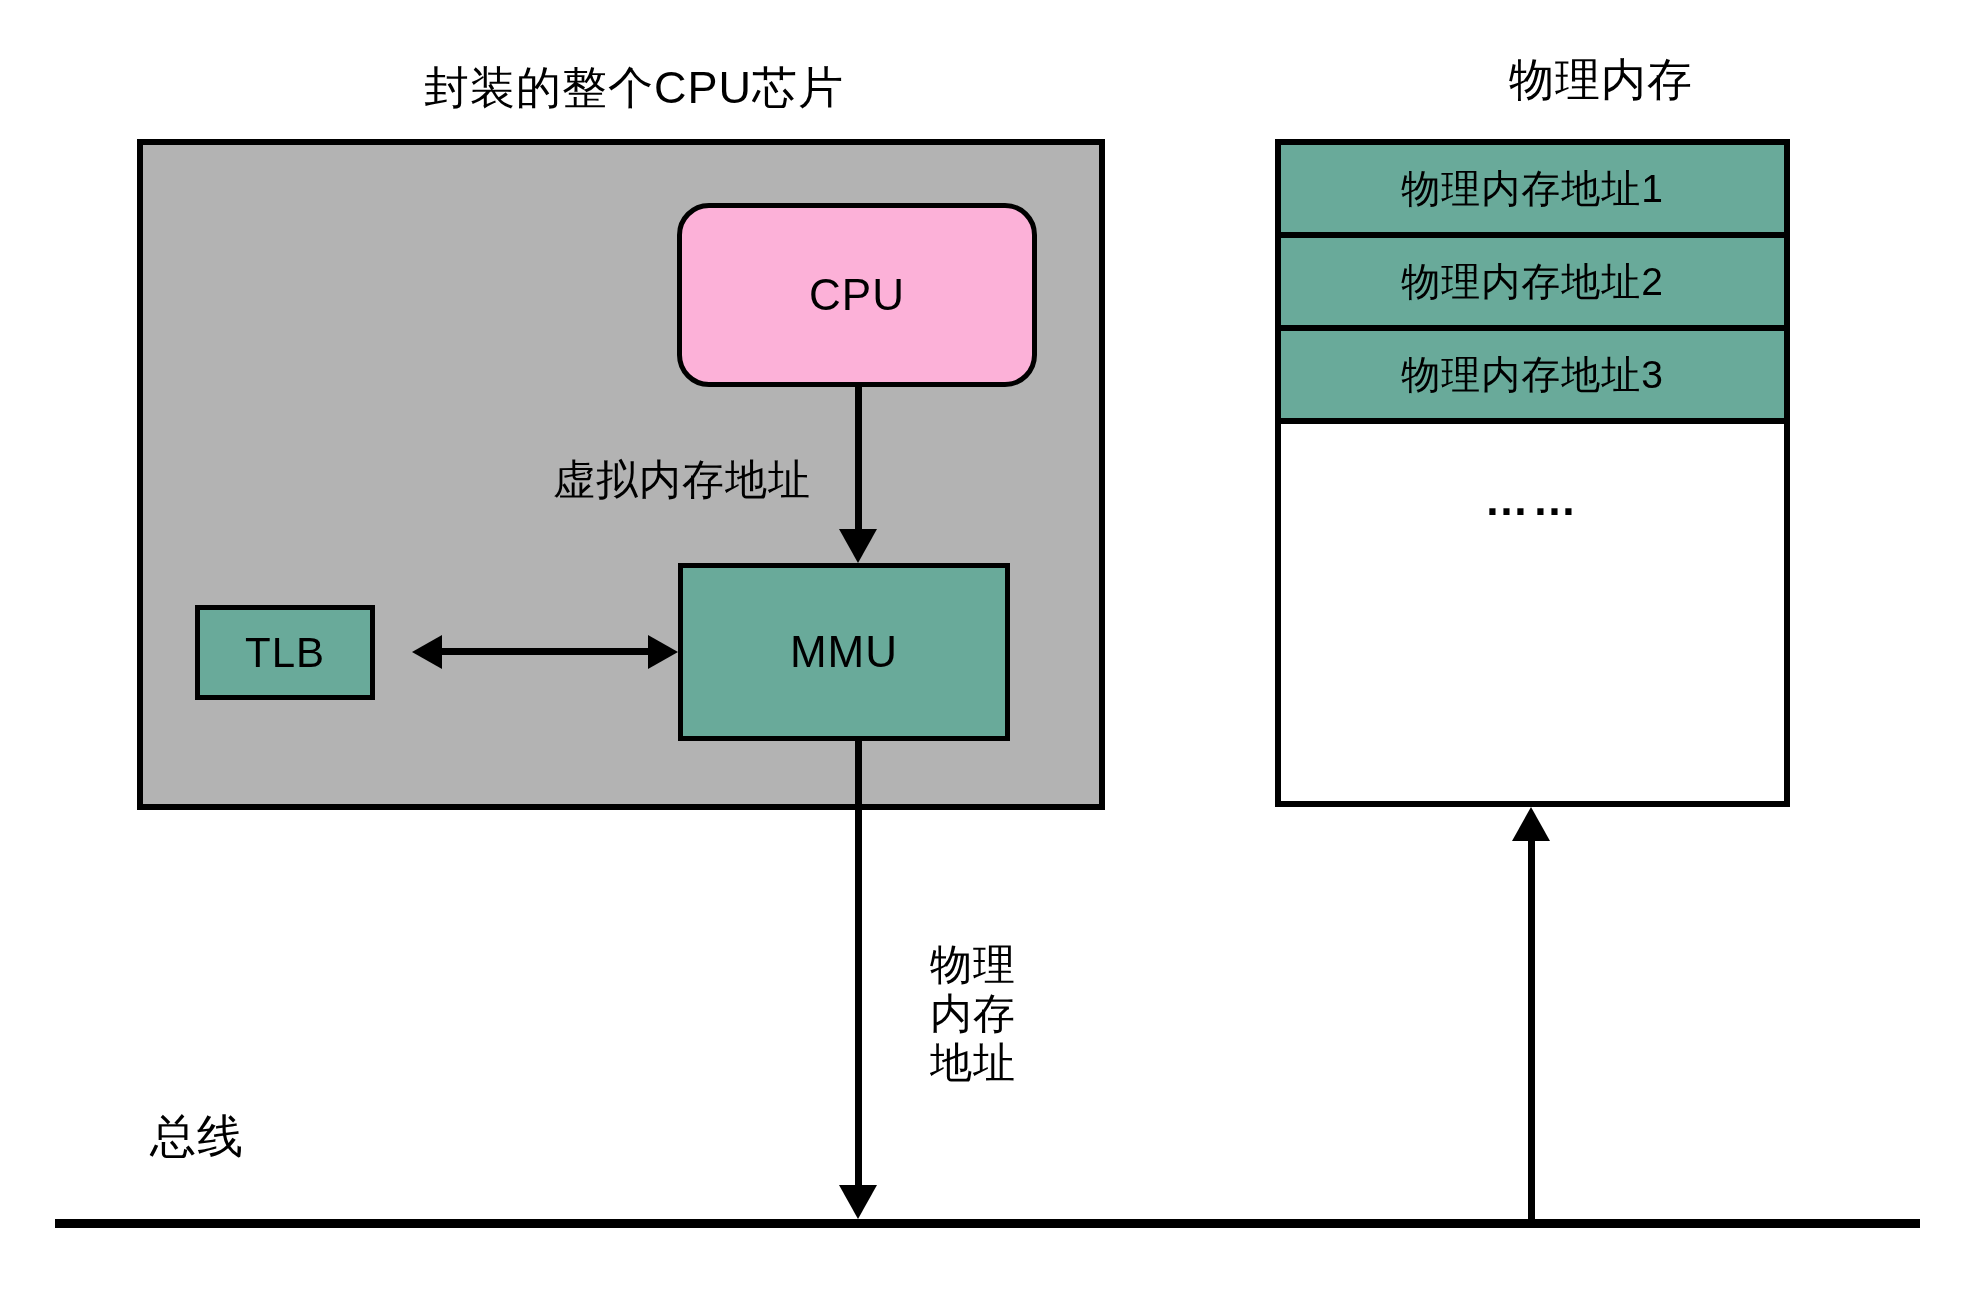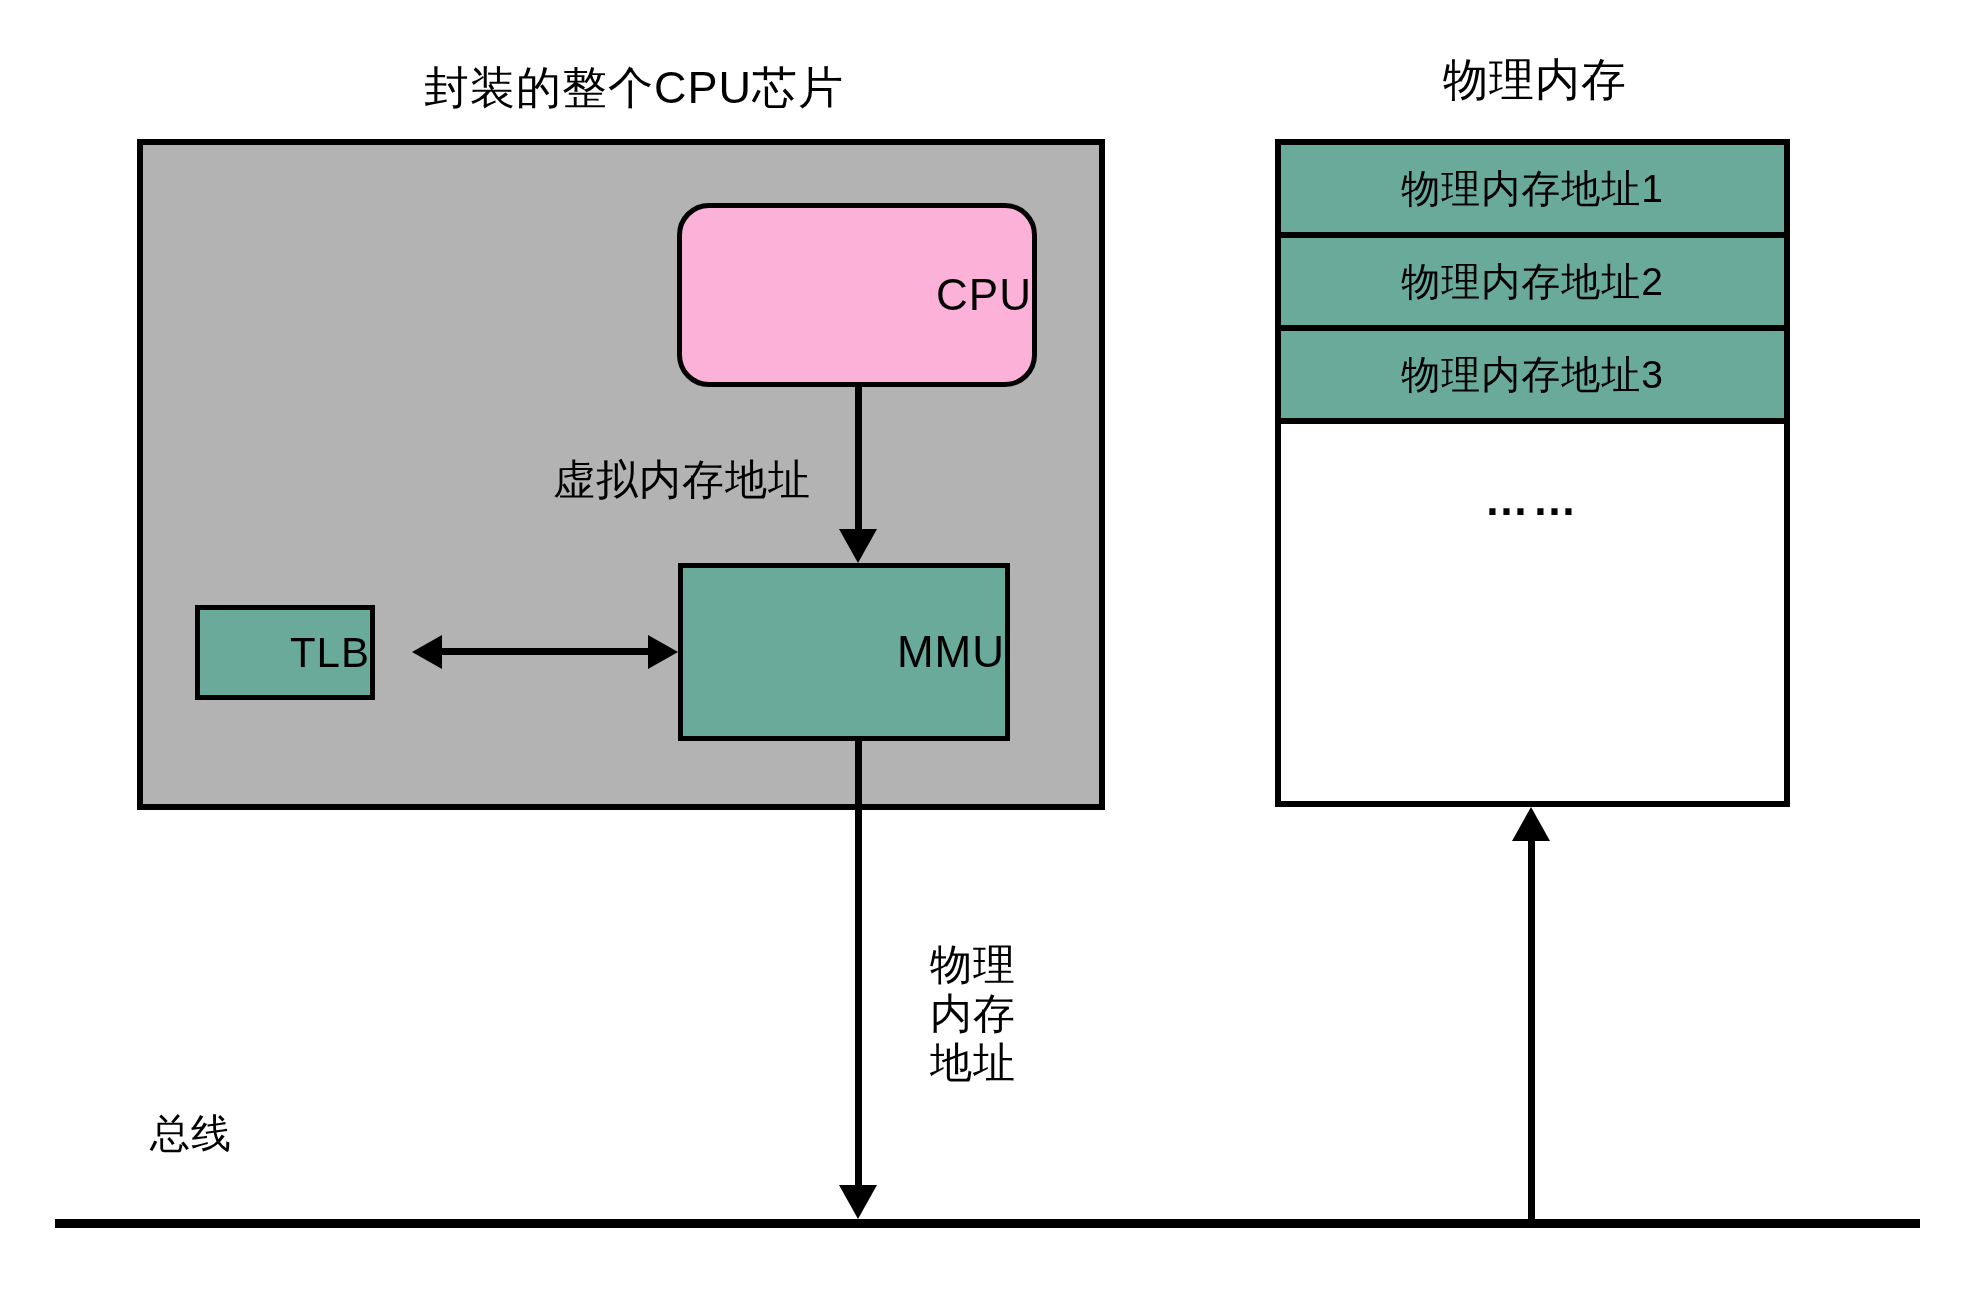--- a/index.html
+++ b/index.html
@@ -34,21 +34,21 @@
     width: 968px; height: 671px;
     background: var(--chip_fill);
     border: 6px solid var(--line);
     box-sizing: border-box;
   }
 
   .node {
     box-sizing: border-box;
     display: flex;
     align-items: center;
-    justify-content: flex-end;
+    justify-content: center;
     border: 5px solid var(--line);
     font-size: 44px;
     letter-spacing: 1px;
   }
   .cpu-box {
     left: 677px; top: 203px;
     width: 360px; height: 184px;
     background: var(--cpu_fill);
     border-radius: 32px;
   }
@@ -60,21 +60,21 @@
   .tlb-box {
     left: 195px; top: 605px;
     width: 180px; height: 95px;
     background: var(--memory_cell_fill);
     font-size: 42px;
   }
 
   .label { font-size: 42px; white-space: nowrap; letter-spacing: 1px; }
   .virtual-label { left: 553px; top: 452px; }
   .phys-label { left: 930px; top: 940px; line-height: 49px; text-align: left; }
-  .bus-label { left: 150px; top: 1106px; font-size: 40px; }
+  .bus-label { left: 150px; top: 1106px; font-size: 46px; }
 
   .shaft-v { width: 7px; background: var(--line); }
   .shaft-h { height: 7px; background: var(--line); }
   .head { width: 0; height: 0; }
   .head-down { border-left: 19px solid transparent; border-right: 19px solid transparent; border-top: 34px solid var(--line); }
   .head-up   { border-left: 19px solid transparent; border-right: 19px solid transparent; border-bottom: 34px solid var(--line); }
   .head-left { border-top: 17px solid transparent; border-bottom: 17px solid transparent; border-right: 30px solid var(--line); }
   .head-right{ border-top: 17px solid transparent; border-bottom: 17px solid transparent; border-left: 30px solid var(--line); }
 
   .bus-line {
@@ -110,21 +110,21 @@
     letter-spacing: 4px;
     font-weight: 700;
   }
 </style>
 </head>
 <body>
 
 <div class="canvas">
 
   <div class="abs title" style="left:400px; top:58px; width:400px;margin-left:24px;">封装的整个CPU芯片</div>
-  <div class="abs title" style="left:1425px; top:50px; width:220px;">物理内存</div>
+  <div class="abs title" style="left:1473px; top:50px; width:220px;text-align:right;">物理内存</div>
 
   <div class="abs chip-box"></div>
 
   <div class="abs node cpu-box">
     <span>CPU</span>
   </div>
 
   <div class="abs shaft-v" style="left:855px; top:385px; height:150px;"></div>
   <div class="abs head head-down" style="left:839px; top:529px;"></div>
 

